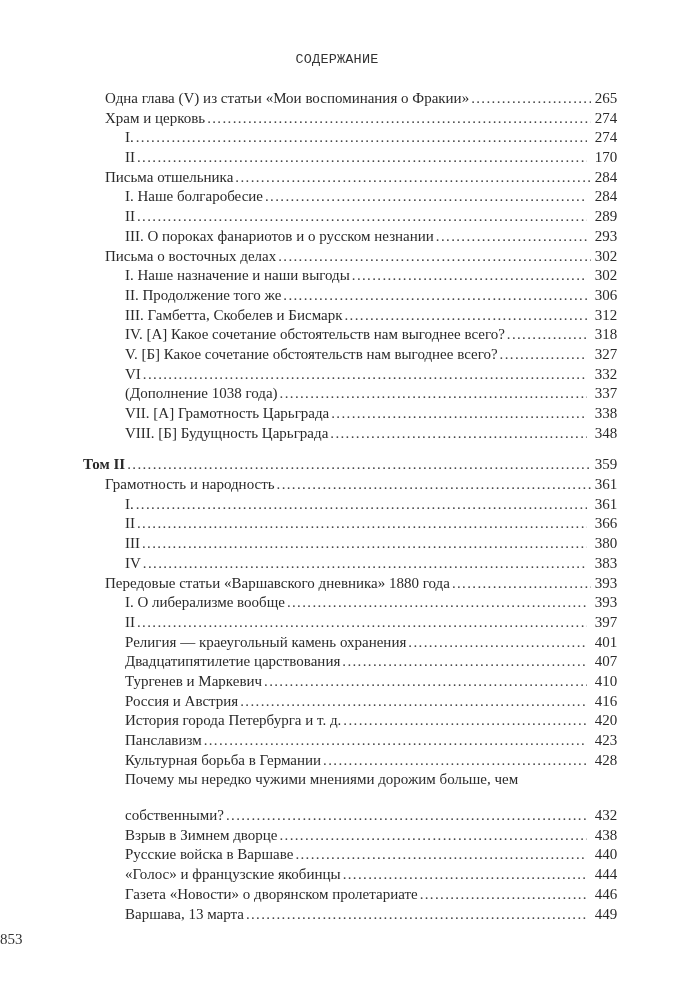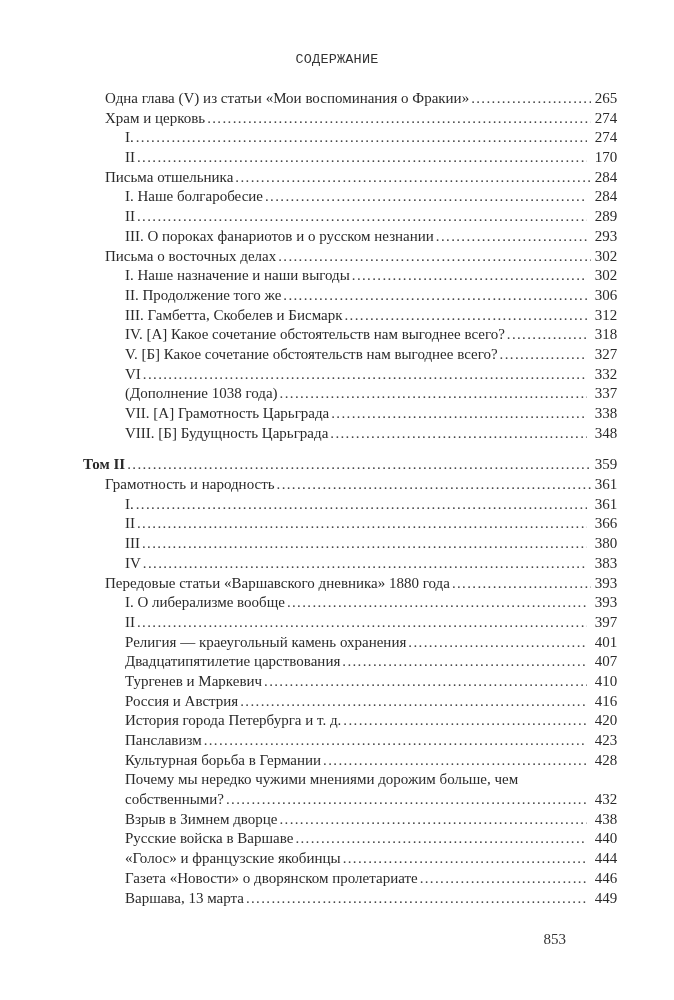--- a/index.html
+++ b/index.html
@@ -28,25 +28,25 @@
     .entry .leader {
       flex: 1 1 auto; overflow: hidden; margin: 0 2px;
       color: #444; font-weight: normal; letter-spacing: 2.1px;
     }
     .entry .leader::after {
       content: ". . . . . . . . . . . . . . . . . . . . . . . . . . . . . . . . . . . . . . . . . . . . . . . . . . . . . . . . . . . . . . . . . . . . . . . . . . . . . . . . . . . . . . . . . . . . . . . . . . . . . . . . . . . . . . . .";
       letter-spacing: -1.2px;
     }
     .entry .page { flex: 0 0 auto; min-width: 26px; text-align: center; font-weight: normal; }
     .entry.l2 .page { padding-left: 4px; }
-    .entry.wrap { height: auto; flex-wrap: wrap; }
+    .entry.wrap { height: auto; flex-wrap: wrap; gap: 16px; }
     .wrap-first { height: 19.7px; line-height: 19.7px; width: 100%; }
     .footer {
       position: absolute; top: 931px; left: 0; width: 566px;
-      text-align: right; font-size: 15px;
+      text-align: left; font-size: 15px;
       font-family: "Liberation Serif", serif; color: #333;
     }
   </style>
 </head>
 <body>
 
 <div class="header">СОДЕРЖАНИЕ</div>
 
 <div class="toc">
   <div class="entry l1">

